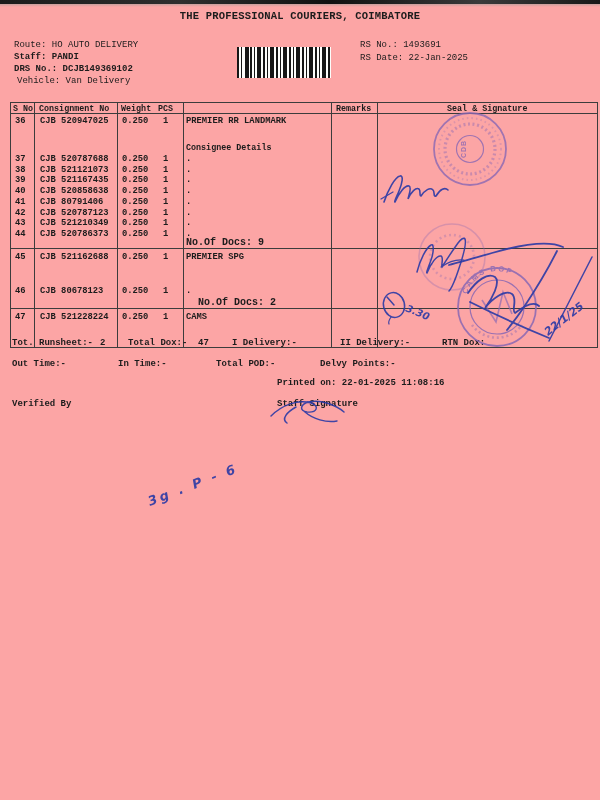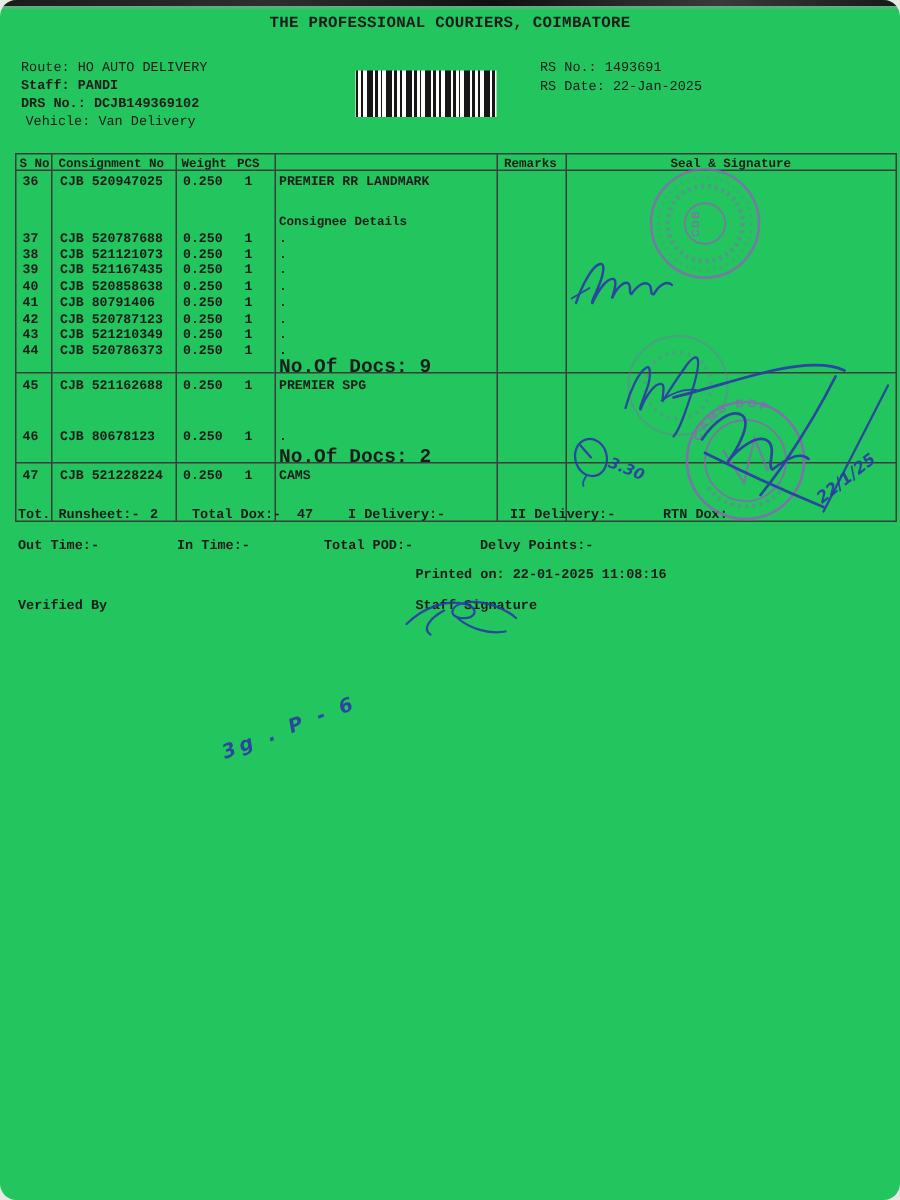--- a/index.html
+++ b/index.html
@@ -1,36 +1,36 @@
 <!DOCTYPE html>
 <html><head>
 <meta charset="utf-8">
 <style>
   html,body{margin:0;padding:0;}
   body{width:600px;height:800px;background:#e8e8e6;}
-  .page{position:relative;width:600px;height:800px;background:#22c55e;overflow:hidden;
-        font-family:"Liberation Mono","DejaVu Sans Mono",monospace;color:#1c1c1c;border-radius:11px;}
+  .page{position:relative;width:600px;height:800px;background:#fca5a5;overflow:hidden;
+        font-family:"Liberation Mono","DejaVu Sans Mono",monospace;color:#1c1c1c;}
   .abs{position:absolute;white-space:pre;}
   .scan-bar{position:absolute;top:0;left:0;width:600px;height:4px;background:linear-gradient(90deg,#1b1b1b 0%,#2e2e2e 30%,#101010 55%,#3a3a3a 80%,#181818 100%);}
   .scan-shadow{position:absolute;top:4px;left:0;width:600px;height:3px;background:linear-gradient(#9b9b97,rgba(255,255,255,0));opacity:.55;}
   .title{top:10px;left:0;width:600px;text-align:center;font-size:10.5px;font-weight:700;letter-spacing:.2px;}
   .subtitle{top:25px;left:0;width:600px;text-align:center;font-size:10.5px;font-weight:700;}
   .info{font-size:9px;}
   .b{font-weight:700;}
   .barcode{position:absolute;left:237px;top:47px;width:94px;height:31px;
     background:repeating-linear-gradient(90deg,#161616 0px,#161616 2px,#fdfdfb 2px,#fdfdfb 4px,#161616 4px,#161616 5px,#fdfdfb 5px,#fdfdfb 7.5px,#161616 7.5px,#161616 11.5px,#fdfdfb 11.5px,#fdfdfb 13px);}
   .tbl{position:absolute;left:10px;top:102px;width:588px;height:246px;font-size:8.8px;font-weight:700;}
   .hline{position:absolute;left:0;width:588px;height:1px;background:#3c3c3c;}
   .vline{position:absolute;top:0;width:1px;height:246px;background:#3c3c3c;}
   .th{position:absolute;top:2px;font-size:8.4px;}
   .tgroup{position:absolute;left:0;width:588px;}
   .trow{position:absolute;left:0;width:472px;height:10px;}
   .trow span{position:absolute;white-space:pre;}
   .c-sno{left:5px;} .c-cons{left:30px;} .c-wt{left:112px;text-align:right;} .c-pcs{left:153px;} .c-det{left:176px;}
-  .docs{position:absolute;left:176px;font-size:13px;font-weight:700;white-space:pre;}
+  .docs{position:absolute;left:176px;font-size:10px;font-weight:700;white-space:pre;}
   .tot{font-size:9px;font-weight:700;}
   .ink-layer{position:absolute;left:0;top:0;pointer-events:none;}
 </style>
 </head>
 <body>
 
 <div class="page">
 
   <div class="scan-bar"></div>
   <div class="scan-shadow"></div>
@@ -145,21 +145,21 @@
             <span class="c-pcs">1</span>
             <span class="c-det">PREMIER SPG</span>
           </div>
           <div class="trow" style="top: 38px;">
             <span class="c-sno">46</span>
             <span class="c-cons">CJB 80678123</span>
             <span class="c-wt">0.250</span>
             <span class="c-pcs">1</span>
             <span class="c-det">.</span>
           </div>
-          <div class="docs" style="top: 49px;">No.Of Docs: 2</div>
+          <div class="docs" style="top: 49px; margin-left: 12px;">No.Of Docs: 2</div>
         </div>
         <div class="tgroup" style="top: 206px;">
           <div class="trow" style="top: 4px;">
             <span class="c-sno">47</span>
             <span class="c-cons">CJB 521228224</span>
             <span class="c-wt">0.250</span>
             <span class="c-pcs">1</span>
             <span class="c-det">CAMS</span>
           </div>
         </div>

